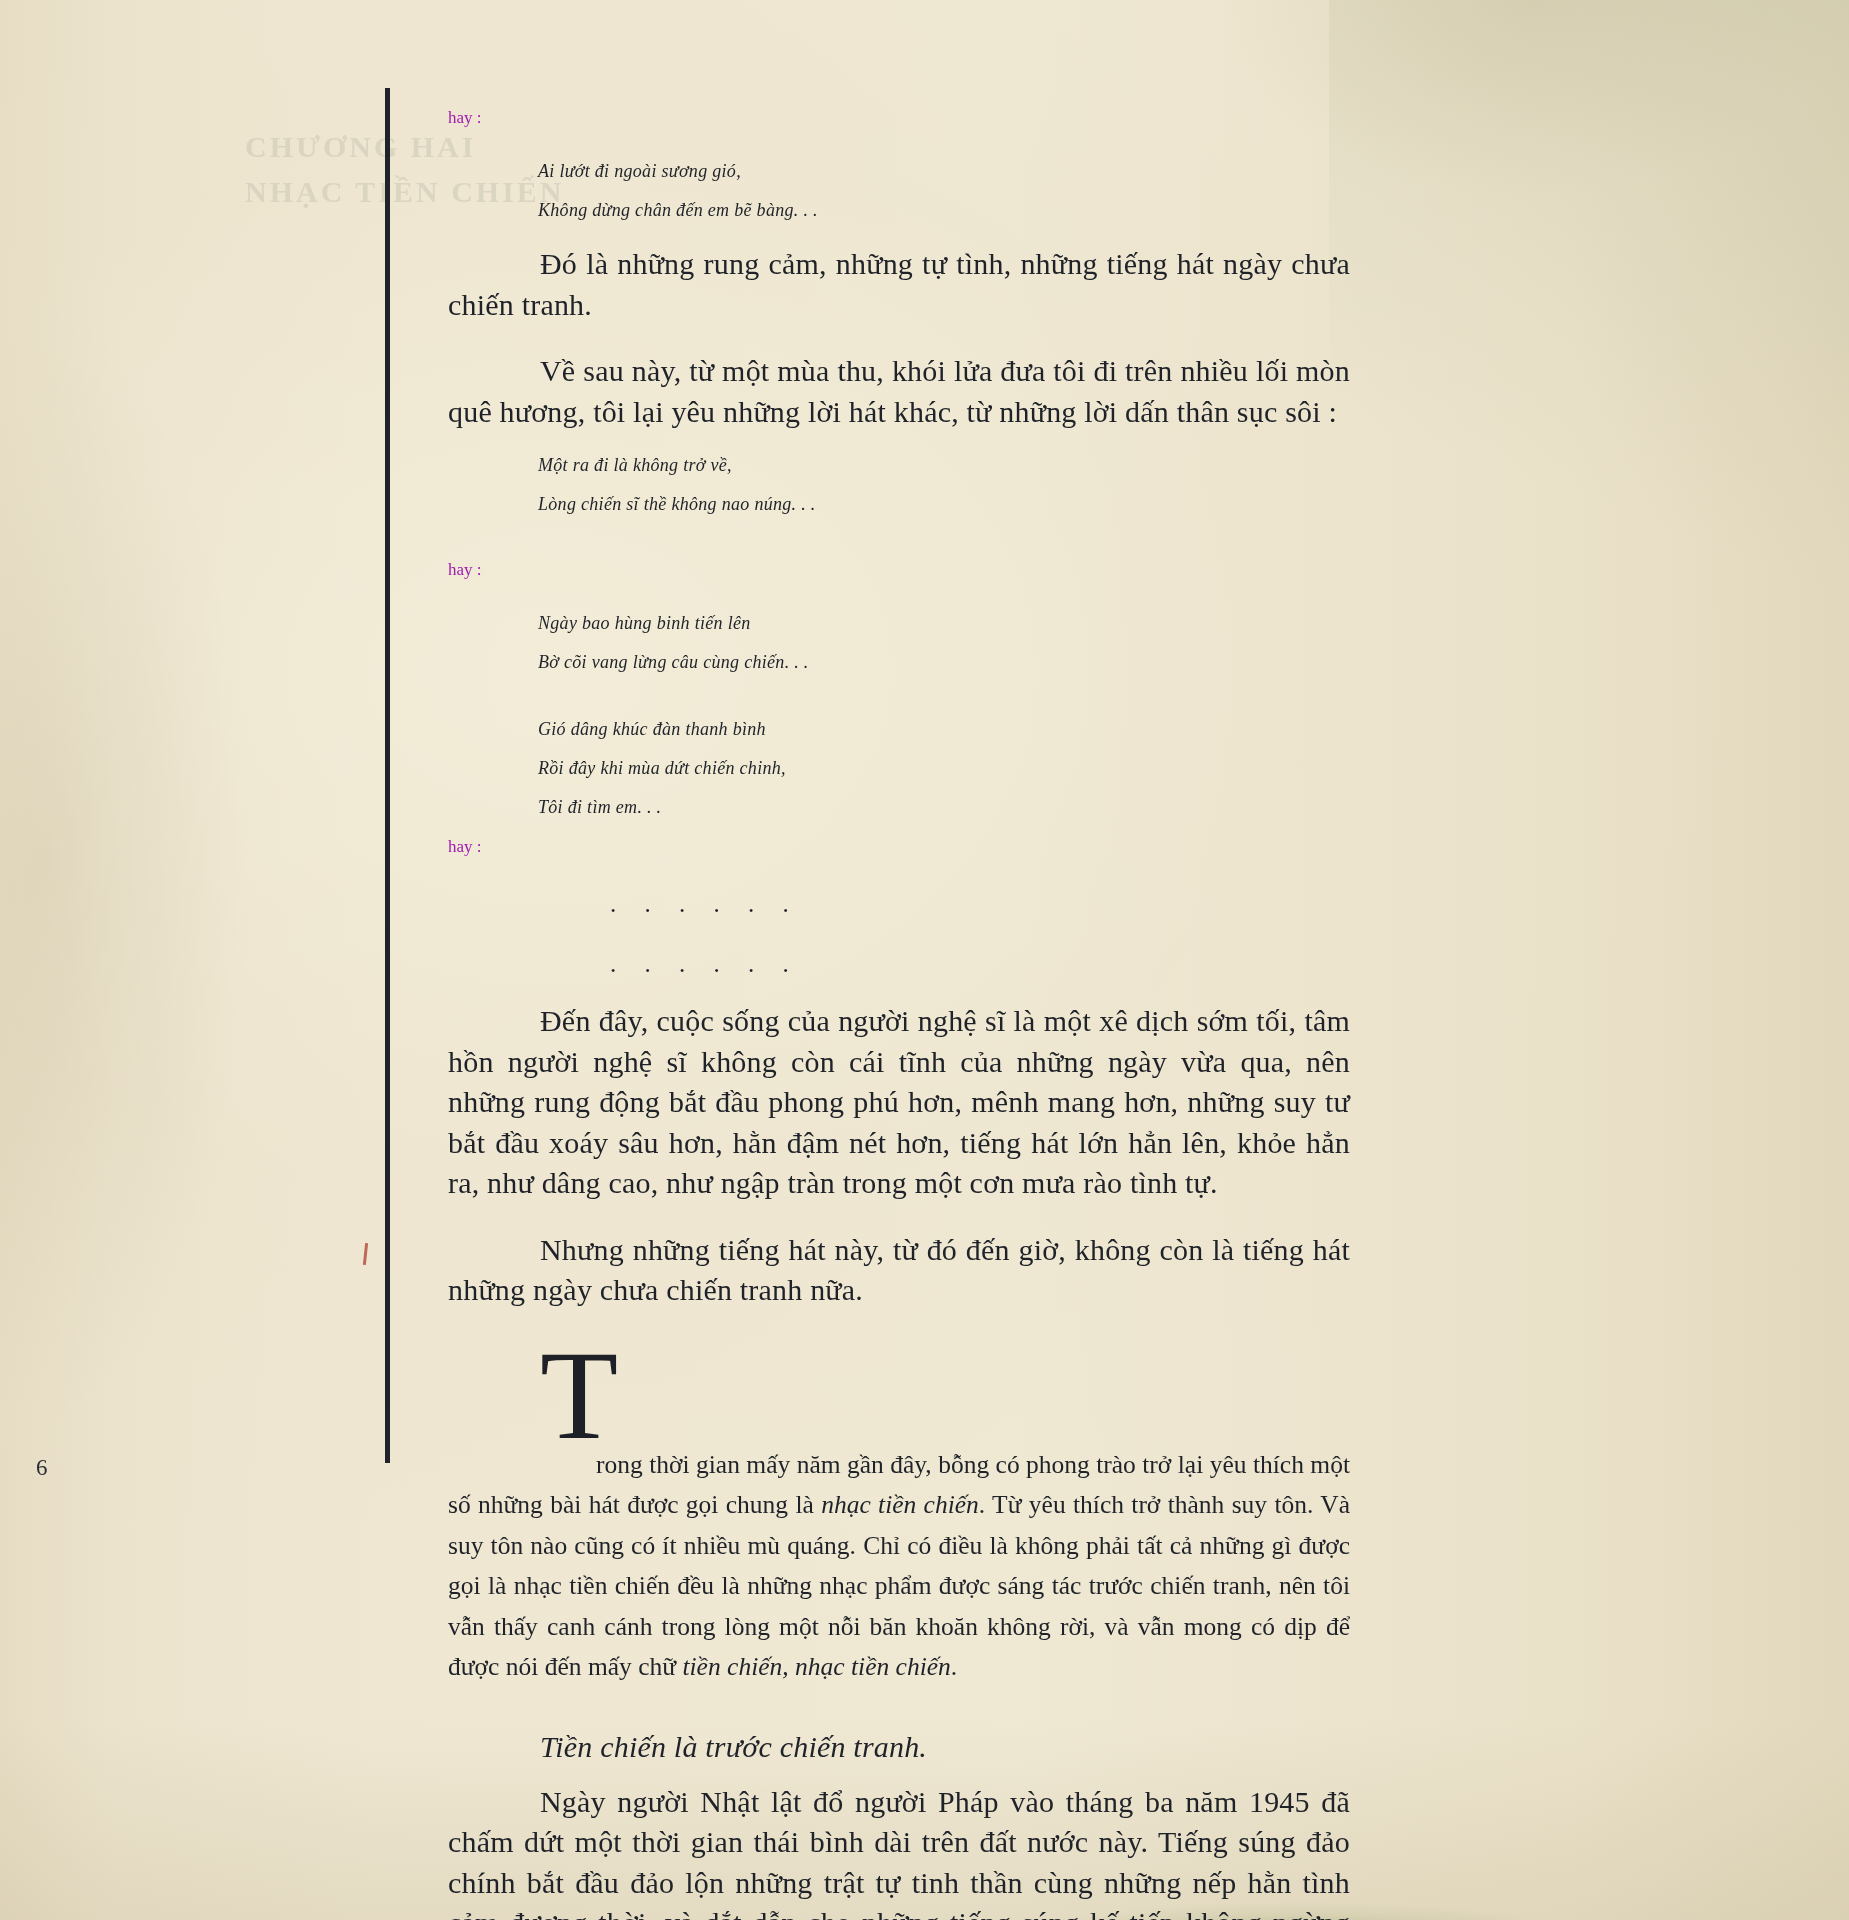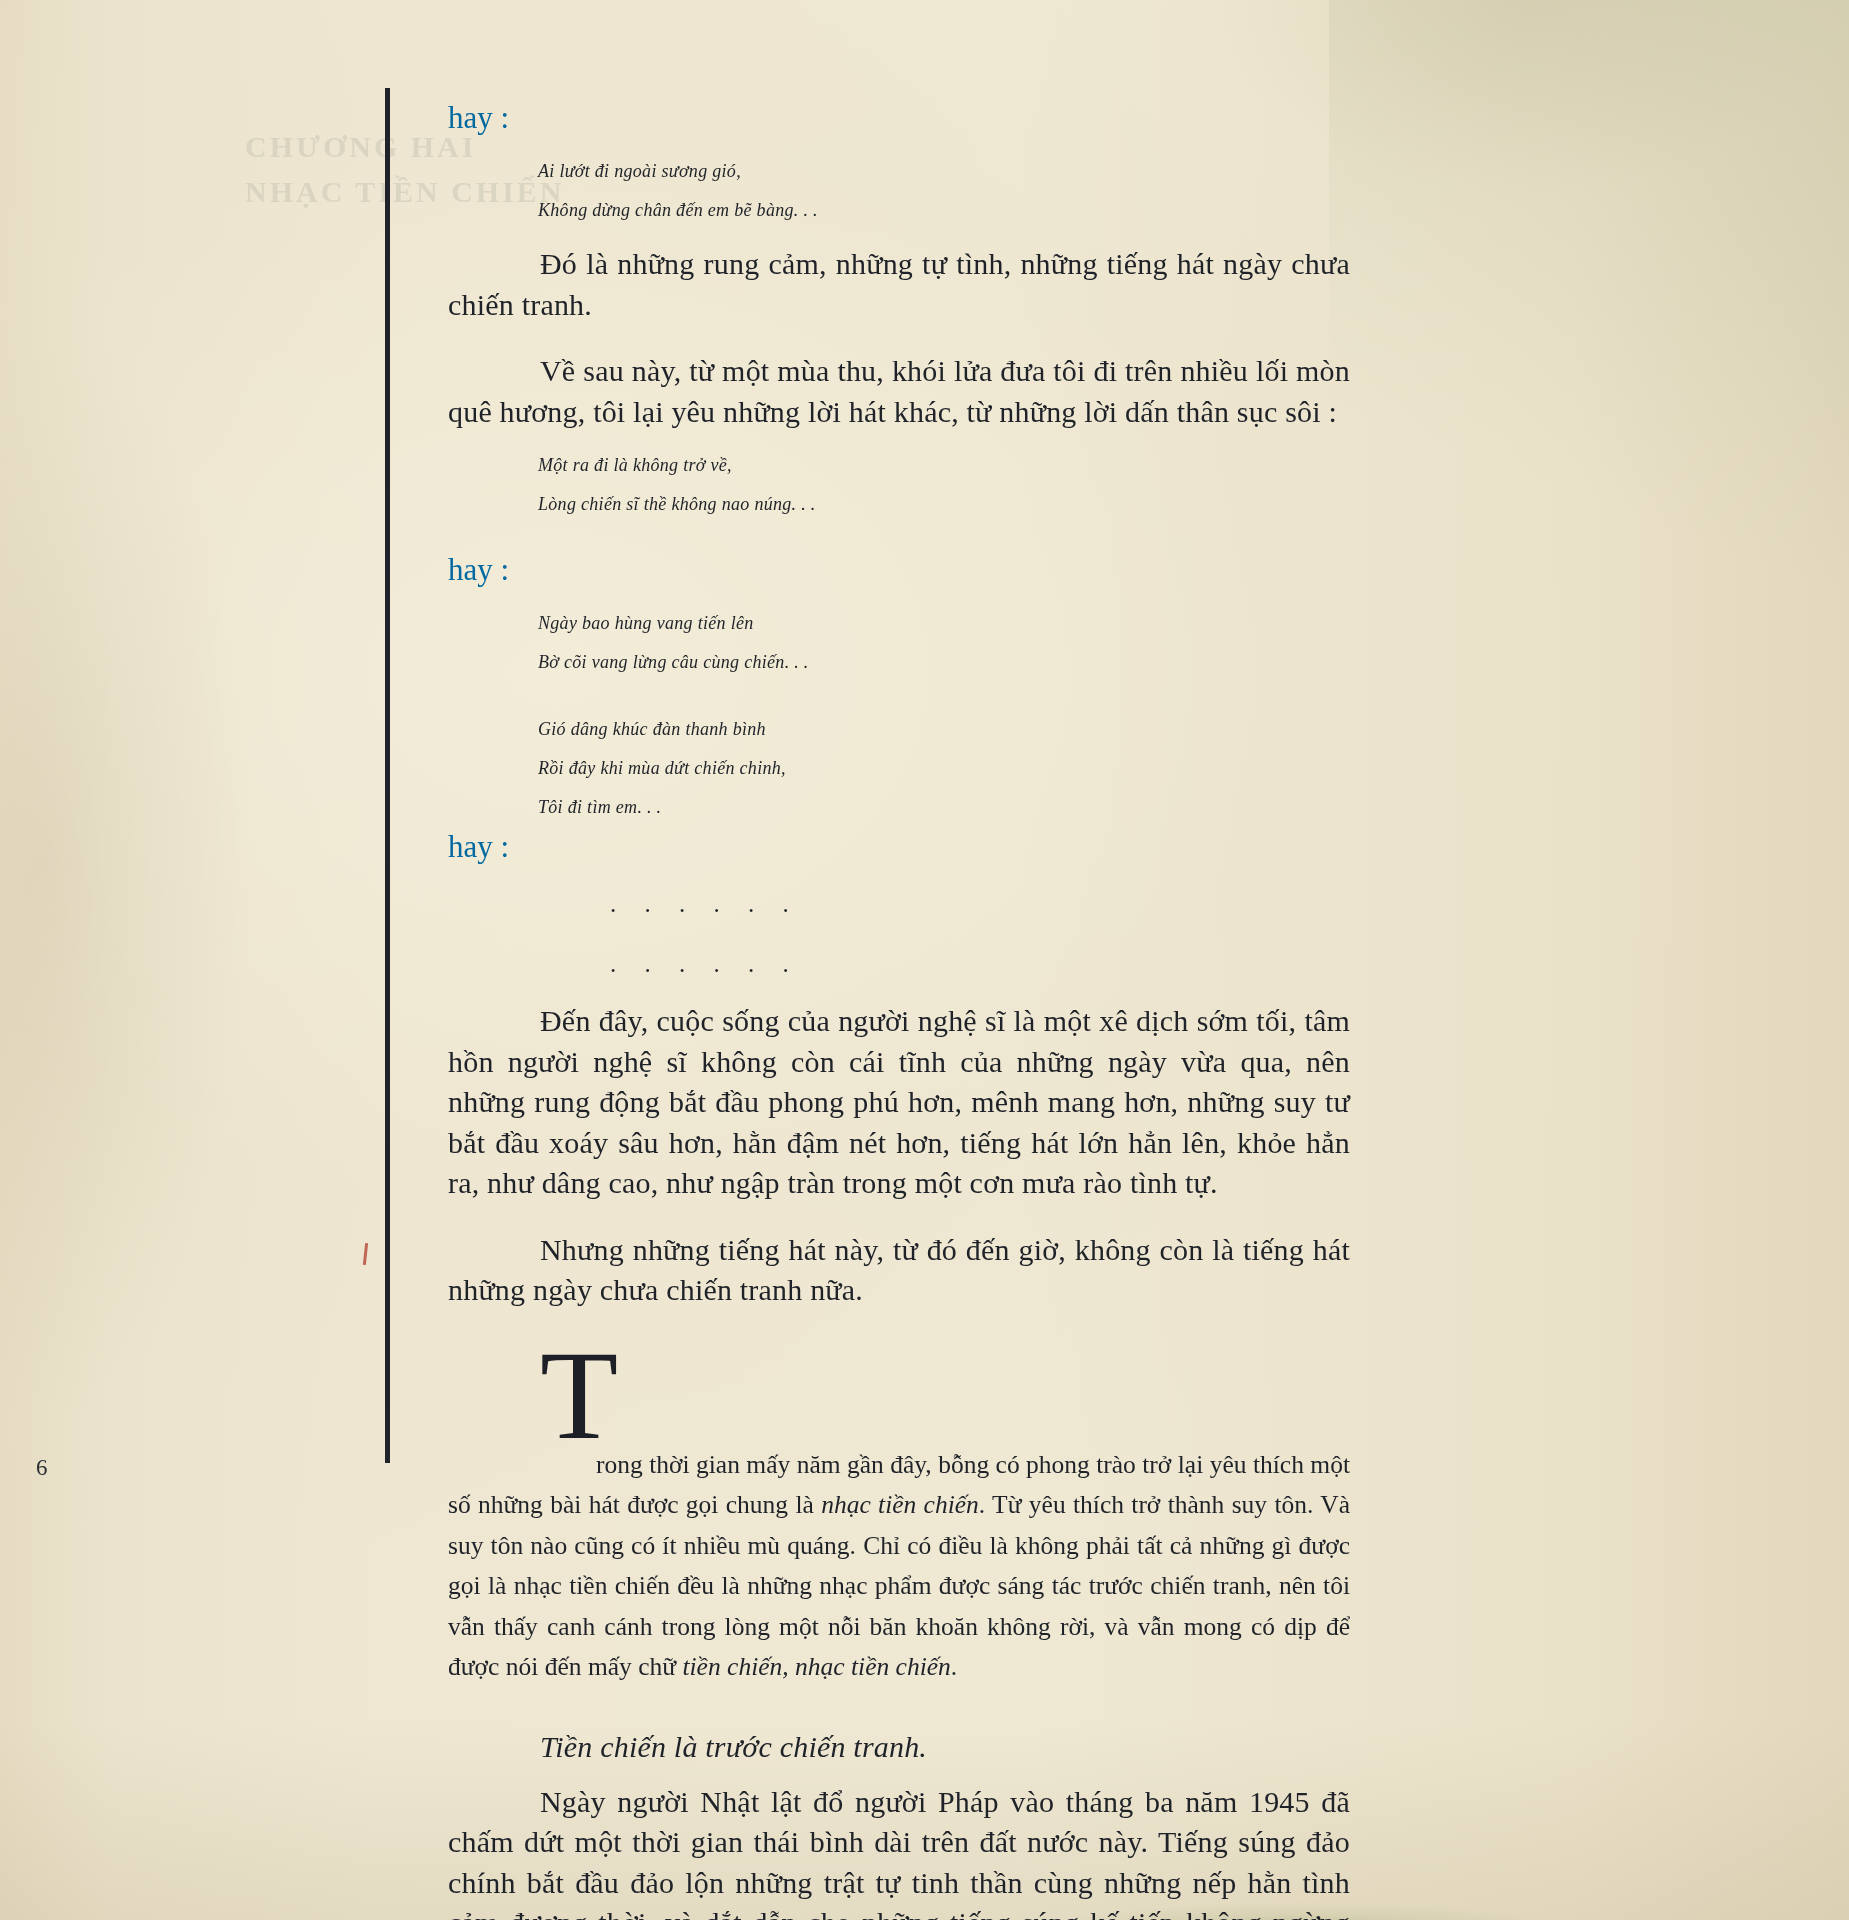--- a/index.html
+++ b/index.html
@@ -118,23 +118,23 @@
     letter-spacing: 0.2px;
     color: #1f2329;
   }
   .para.indent {
     text-indent: 92px;
   }
   .gap-sm { height: 14px; }
   .gap-md { height: 26px; }
 
   .label {
-    font-size: 31px;
+    font-size: 17px;
     line-height: 40px;
-    color: #0369a1;
+    color: #a21caf;
   }
 
   .verse {
     font-style: italic;
     font-size: 18px;
     line-height: 39px;
     margin-left: 90px;
     color: #1f2329;
     letter-spacing: 0.3px;
   }
@@ -212,21 +212,21 @@
   <p class="para indent">Về sau này, từ một mùa thu, khói lửa đưa tôi đi trên nhiều lối mòn quê hương, tôi lại yêu những lời hát khác, từ những lời dấn thân sục sôi :</p>
 
   <div class="gap-sm"></div>
   <div class="verse">Một ra đi là không trở về,</div>
   <div class="verse">Lòng chiến sĩ thề không nao núng. . .</div>
 
   <div class="gap-md"></div>
   <div class="label">hay :</div>
 
   <div class="gap-sm"></div>
-  <div class="verse">Ngày bao hùng vang tiến lên</div>
+  <div class="verse">Ngày bao hùng binh tiến lên</div>
   <div class="verse">Bờ cõi vang lừng câu cùng chiến. . .</div>
 
   <div class="gap-sm"></div>
 
   <div class="gap-sm"></div>
   <div class="verse">Gió dâng khúc đàn thanh bình</div>
   <div class="verse">Rồi đây khi mùa dứt chiến chinh,</div>
   <div class="verse">Tôi đi tìm em. . .</div>
 
   <div class="label">hay :</div>

